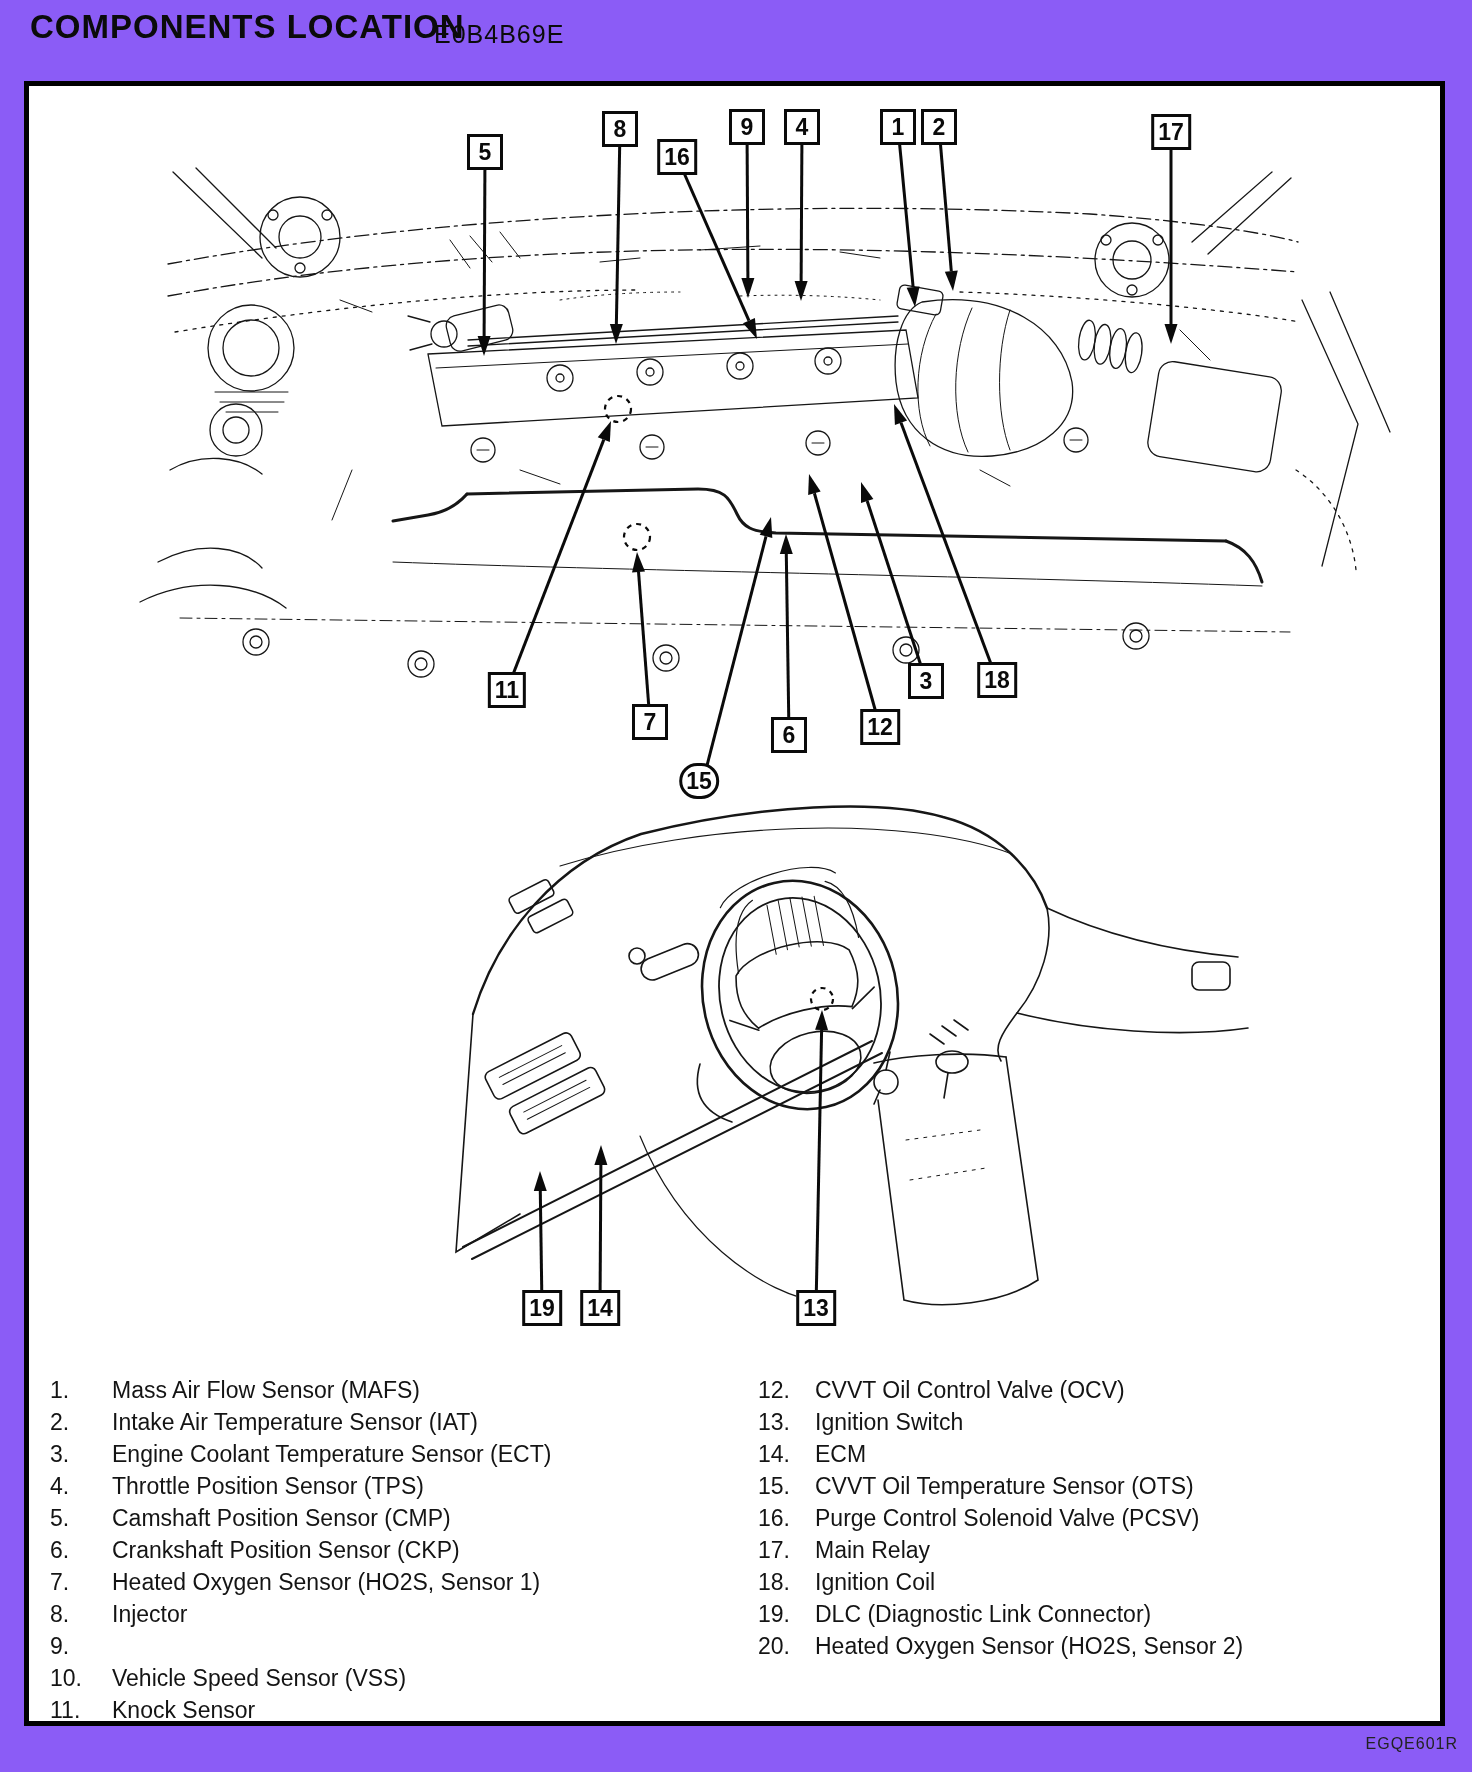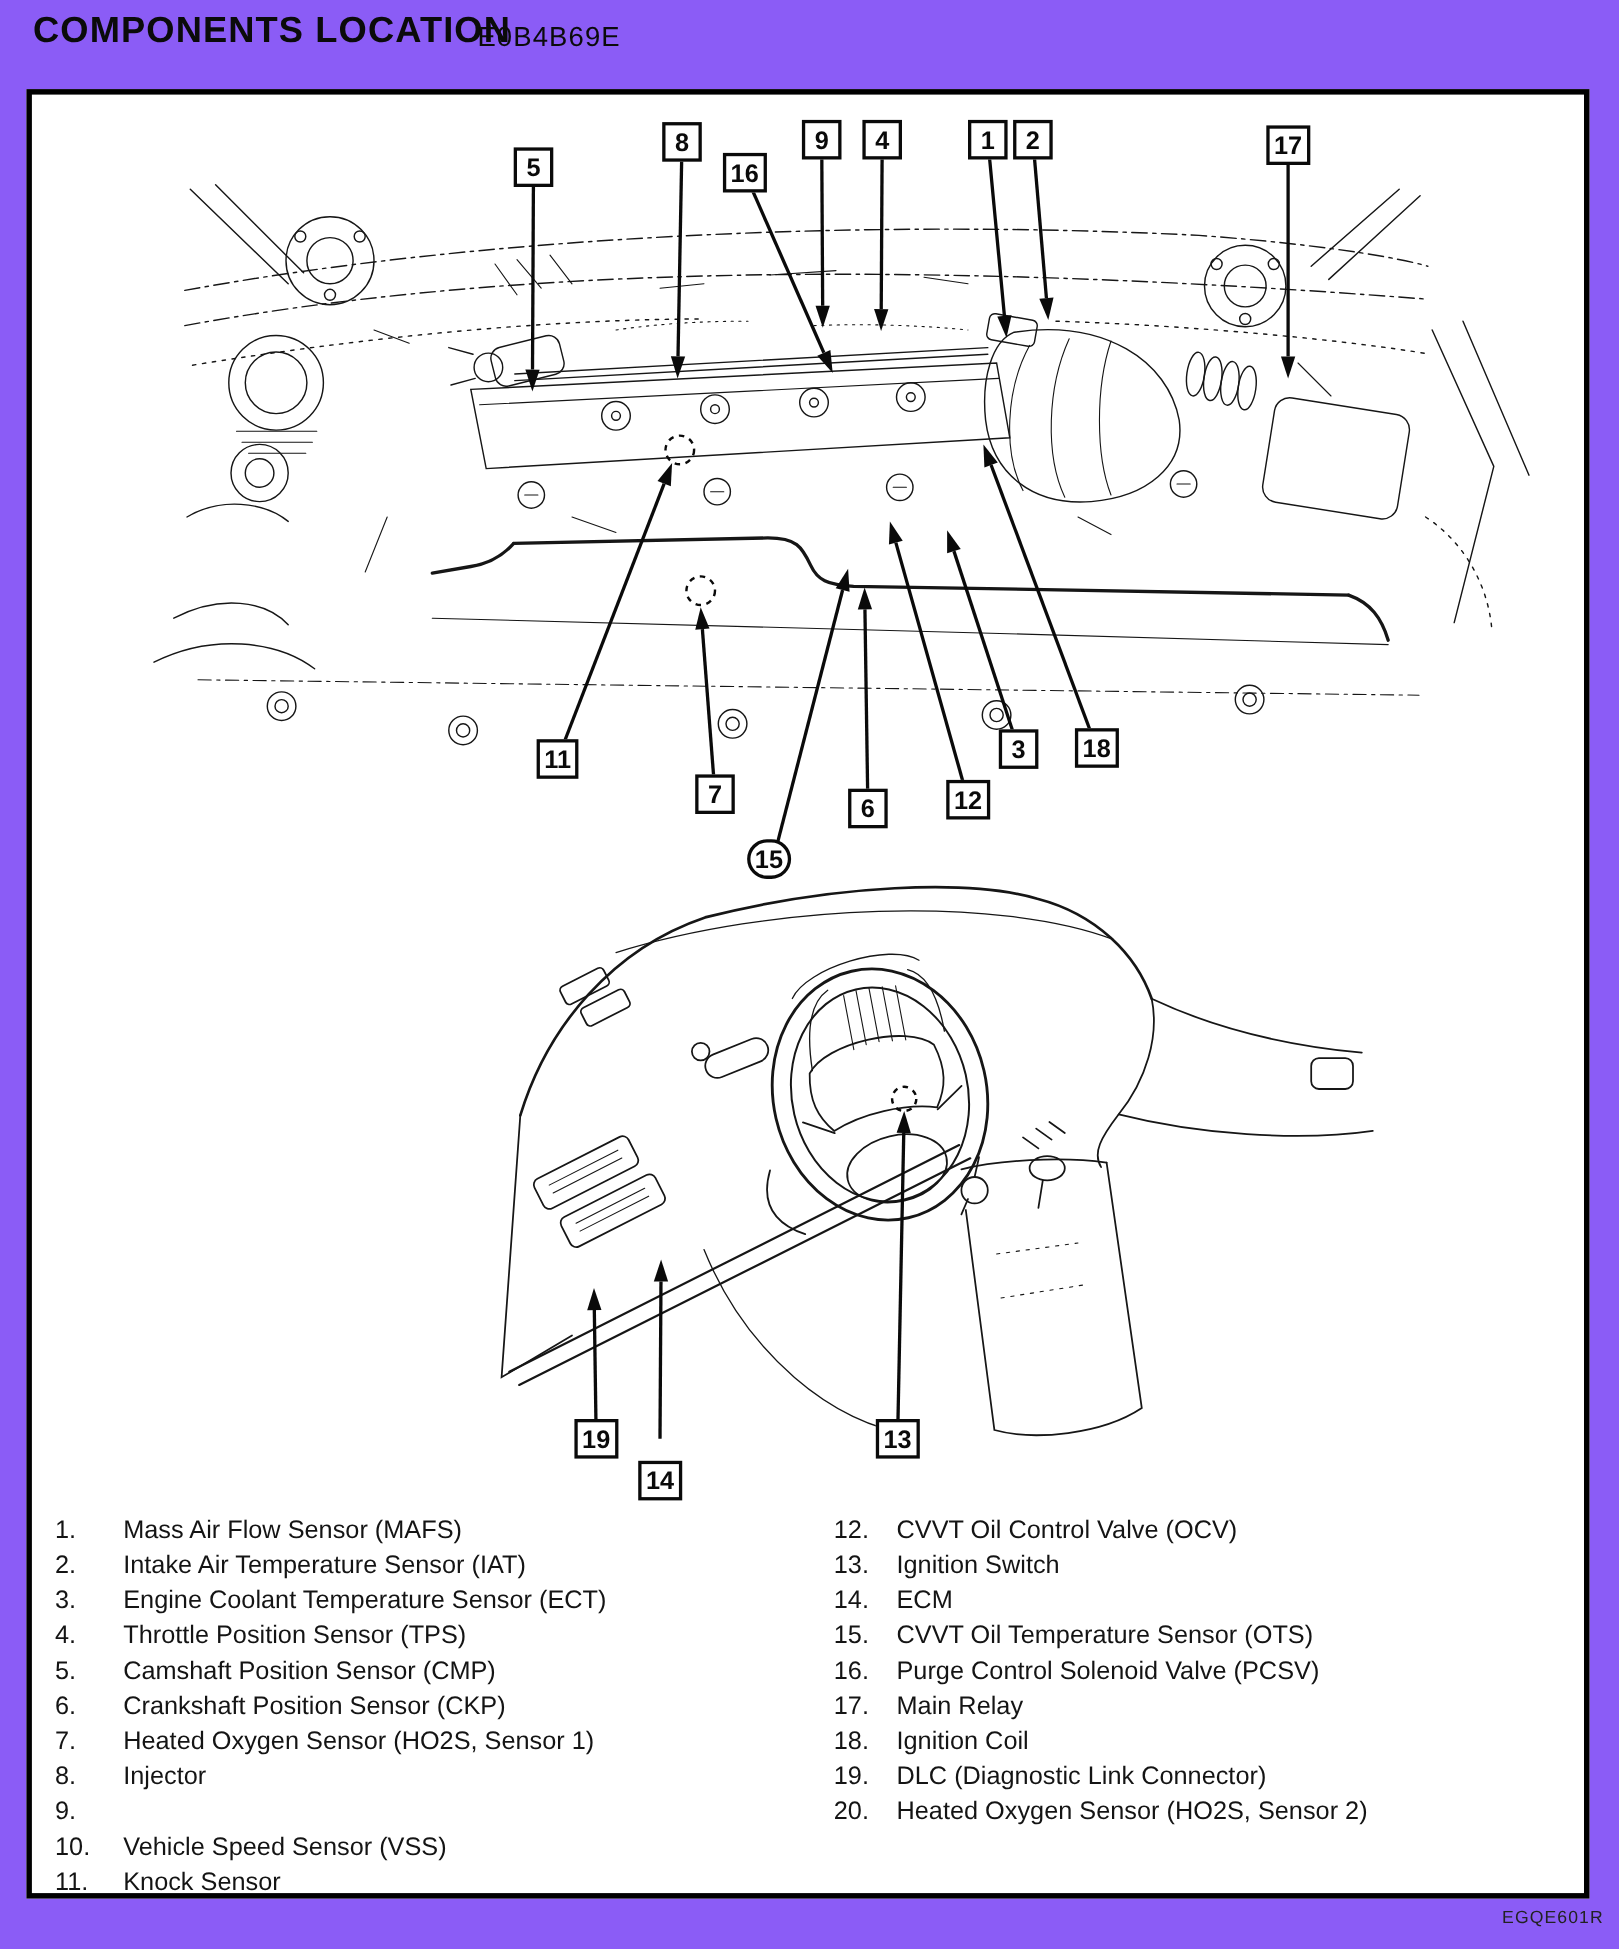--- a/index.html
+++ b/index.html
@@ -259,21 +259,21 @@
       <div class="callout" style="left: 939px; top: 127px;">2</div>
       <div class="callout" style="left: 1171px; top: 132px;">17</div>
       <div class="callout" style="left: 507px; top: 690px;">11</div>
       <div class="callout" style="left: 650px; top: 722px;">7</div>
       <div class="callout" style="left: 699px; top: 781px; border-radius: 18px;">15</div>
       <div class="callout" style="left: 789px; top: 735px;">6</div>
       <div class="callout" style="left: 880px; top: 727px;">12</div>
       <div class="callout" style="left: 926px; top: 681px;">3</div>
       <div class="callout" style="left: 997px; top: 680px;">18</div>
       <div class="callout" style="left: 542px; top: 1308px;">19</div>
-      <div class="callout" style="left: 600px; top: 1308px; margin-top: 38px;">14</div>
+      <div class="callout" style="left: 600px; top: 1308px;">14</div>
       <div class="callout" style="left: 816px; top: 1308px;">13</div>
     </div>
 
   <div class="legend-col left" id="legend-left">
       <div class="legend-row">
         <span class="legend-num">1.</span>
         <span class="legend-text">Mass Air Flow Sensor (MAFS)</span>
       </div>
       <div class="legend-row">
         <span class="legend-num">2.</span>

